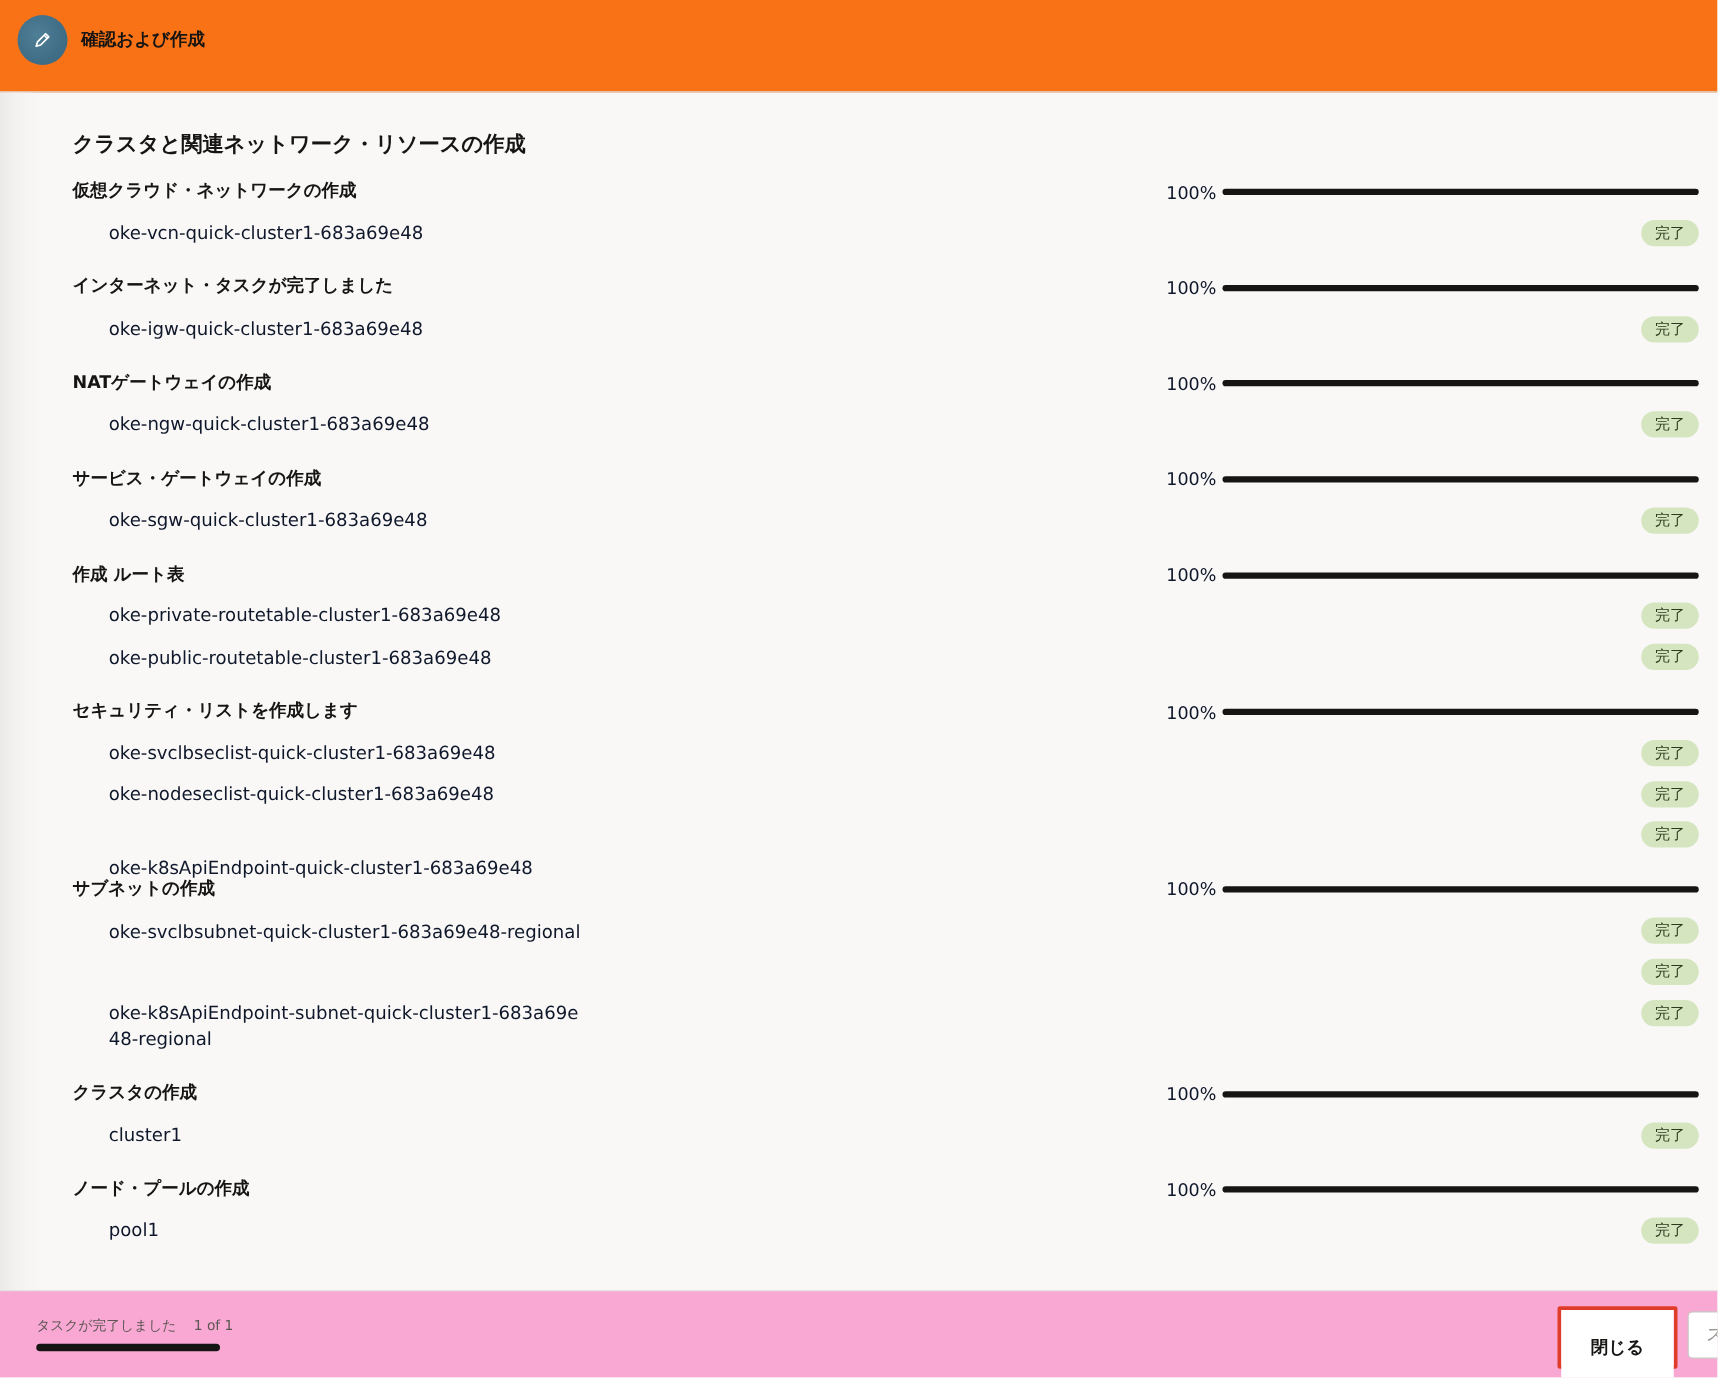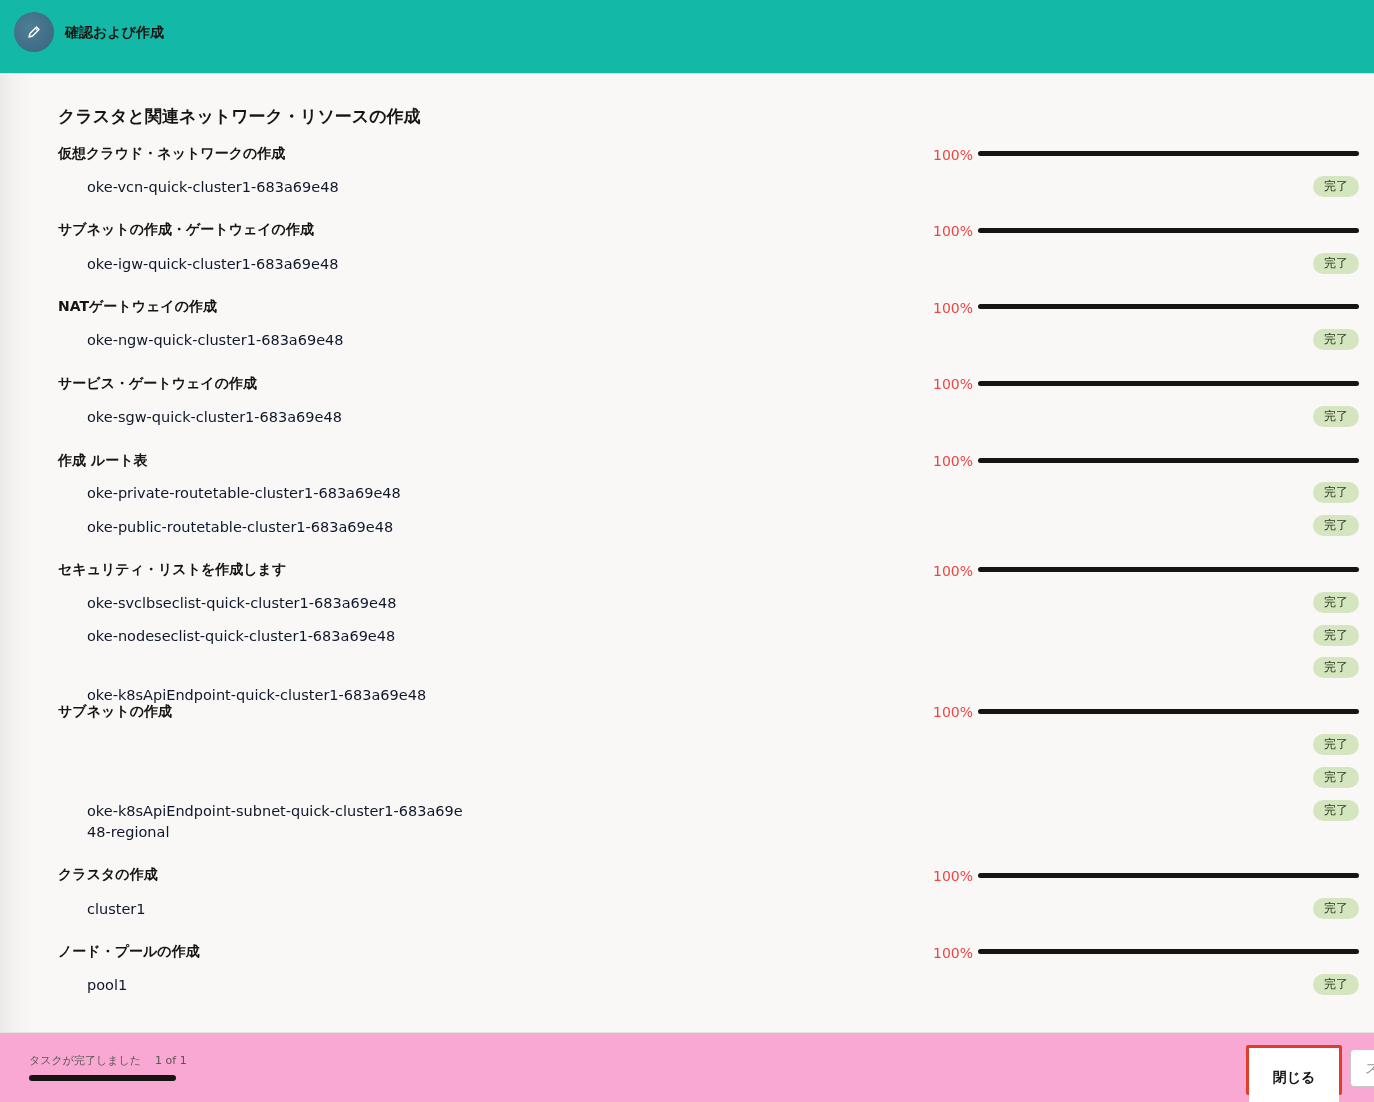--- a/index.html
+++ b/index.html
@@ -5,21 +5,21 @@
   * { box-sizing: border-box; margin: 0; padding: 0; }
   html, body { width: 1374px; height: 1102px; overflow: hidden; }
   body {
     font-family: "DejaVu Sans", "Liberation Sans", sans-serif;
     background: #f9f8f7;
     color: #161513;
     position: relative;
   }
   .header {
     position: absolute; left: 0; top: 0; width: 1374px; height: 74px;
-    background: #14b8a6;
+    background: #f97316;
     border-bottom: 1px solid #dedcda;
   }
   .avatar {
     position: absolute; left: 14px; top: 12px; width: 40px; height: 40px;
     border-radius: 50%;
     background: radial-gradient(circle at 40% 40%, #4f7f96 0%, #3f6e86 60%, #3a6780 100%);
     display: flex; align-items: center; justify-content: center;
   }
   .avatar svg { width: 16px; height: 16px; }
   .header-title {
@@ -36,21 +36,21 @@
   .main-heading {
     position: absolute; left: 58px; top: 30px;
     font-size: 17px; font-weight: bold; line-height: 24px;
   }
   .section-title {
     position: absolute; left: 58px;
     font-size: 14px; font-weight: bold; line-height: 20px;
   }
   .pct {
     position: absolute; left: 933px; width: 40px;
-    font-size: 14px; line-height: 20px; color: #ef4444;
+    font-size: 14px; line-height: 20px; color: #0f172a;
   }
   .bar {
     position: absolute; left: 978px; width: 381px; height: 5px;
     background: #161513; border-radius: 3px;
   }
   .item {
     position: absolute; left: 87px; width: 400px;
     font-size: 14.5px; line-height: 21px; color: #0f172a;
   }
   .badge {
@@ -108,21 +108,21 @@
 
 <div class="content">
   <div class="main-heading">クラスタと関連ネットワーク・リソースの作成</div>
 
   <div class="section-title" style="top:69px">仮想クラウド・ネットワークの作成</div>
   <div class="pct" style="top:71px">100%</div>
   <div class="bar" style="top:77px"></div>
   <div class="item" style="top:103px">oke-vcn-quick-cluster1-683a69e48</div>
   <div class="badge" style="top:102px">完了</div>
 
-  <div class="section-title" style="top:145px">サブネットの作成・ゲートウェイの作成</div>
+  <div class="section-title" style="top:145px">インターネット・タスクが完了しました</div>
   <div class="pct" style="top:147px">100%</div>
   <div class="bar" style="top:154px"></div>
   <div class="item" style="top:180px">oke-igw-quick-cluster1-683a69e48</div>
   <div class="badge" style="top:179px">完了</div>
 
   <div class="section-title" style="top:222px">NATゲートウェイの作成</div>
   <div class="pct" style="top:224px">100%</div>
   <div class="bar" style="top:230px"></div>
   <div class="item" style="top:256px">oke-ngw-quick-cluster1-683a69e48</div>
   <div class="badge" style="top:255px">完了</div>
@@ -147,20 +147,21 @@
   <div class="item" style="top:519px">oke-svclbseclist-quick-cluster1-683a69e48</div>
   <div class="badge" style="top:518px">完了</div>
   <div class="item" style="top:552px">oke-nodeseclist-quick-cluster1-683a69e48</div>
   <div class="badge" style="top:551px">完了</div>
   <div class="item" style="top:611px">oke-k8sApiEndpoint-quick-cluster1-683a69e48</div>
   <div class="badge" style="top:583px">完了</div>
 
   <div class="section-title" style="top:627px">サブネットの作成</div>
   <div class="pct" style="top:628px">100%</div>
   <div class="bar" style="top:635px"></div>
+  <div class="item" style="top:662px">oke-svclbsubnet-quick-cluster1-683a69e48-regional</div>
   <div class="badge" style="top:660px">完了</div>
   <div class="badge" style="top:693px">完了</div>
   <div class="item" style="top:727px; width:380px; word-break:break-all;">oke-k8sApiEndpoint-subnet-quick-cluster1-683a69e48-regional</div>
   <div class="badge" style="top:726px">完了</div>
 
   <div class="section-title" style="top:790px">クラスタの作成</div>
   <div class="pct" style="top:792px">100%</div>
   <div class="bar" style="top:799px"></div>
   <div class="item" style="top:825px">cluster1</div>
   <div class="badge" style="top:824px">完了</div>

